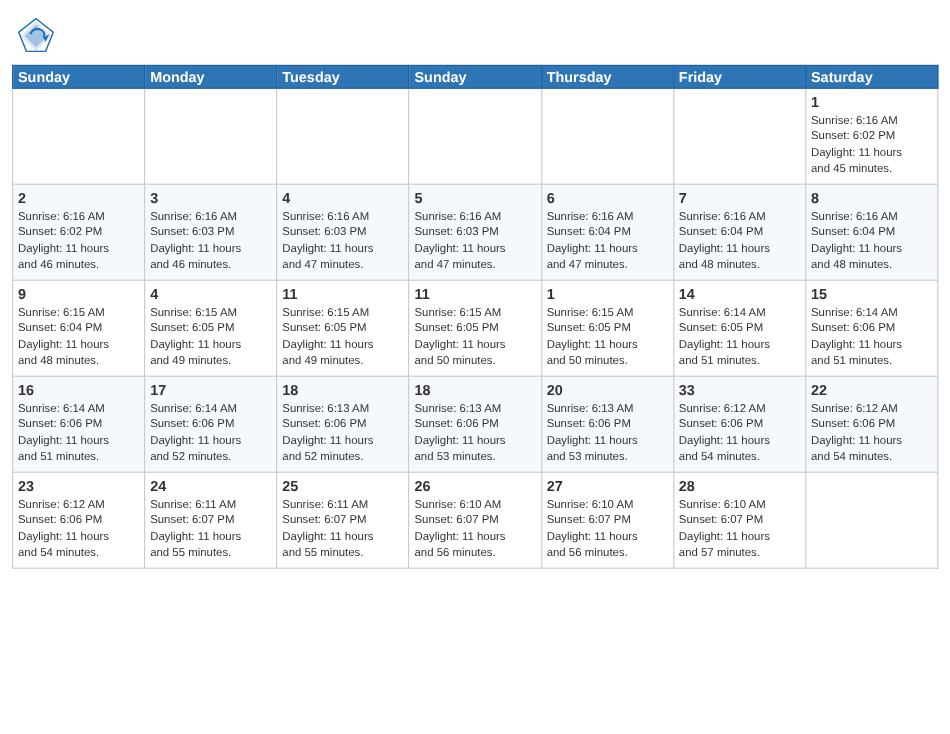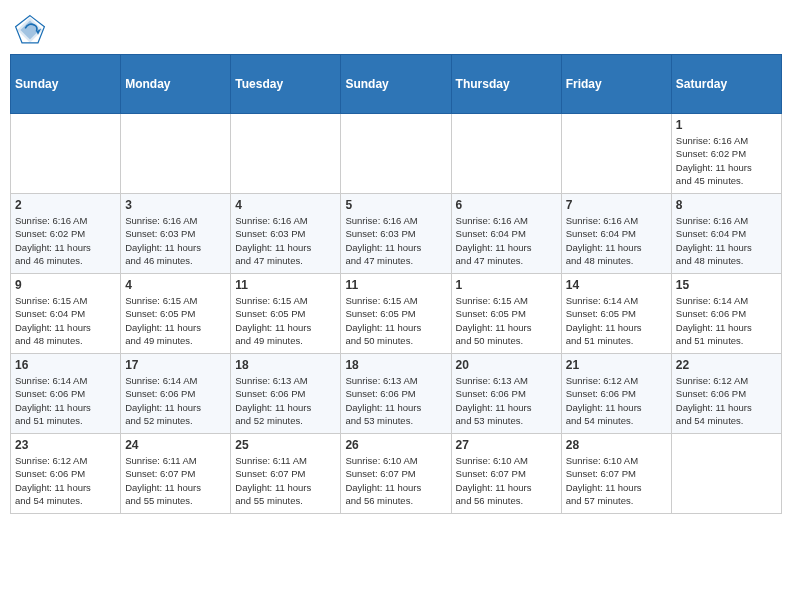--- a/index.html
+++ b/index.html
@@ -57,21 +57,21 @@
     .calendar {
       width: 100%;
       border-collapse: collapse;
       border: 1px solid #ccc;
     }
     .calendar th {
       background-color: #2e75b6;
       color: white;
       font-size: 12px;
       font-weight: bold;
-      padding: 22px 4px;
+      padding: 2px 4px;
       text-align: left;
       border: 1px solid #2060a0;
     }
     .calendar td {
       width: calc(100% / 7);
       vertical-align: top;
       padding: 4px;
       border: 1px solid #ccc;
       font-size: 10px;
       color: #333;
@@ -285,21 +285,21 @@
 and 53 minutes.</div>
         </td>
         <td>
           <span class="day-num">20</span>
           <div class="day-info" style="white-space: pre-line;">Sunrise: 6:13 AM
 Sunset: 6:06 PM
 Daylight: 11 hours
 and 53 minutes.</div>
         </td>
         <td>
-          <span class="day-num">21</span>
+          <span class="day-num">33</span>
           <div class="day-info" style="white-space: pre-line;">Sunrise: 6:12 AM
 Sunset: 6:06 PM
 Daylight: 11 hours
 and 54 minutes.</div>
         </td>
         <td>
           <span class="day-num">22</span>
           <div class="day-info" style="white-space: pre-line;">Sunrise: 6:12 AM
 Sunset: 6:06 PM
 Daylight: 11 hours

